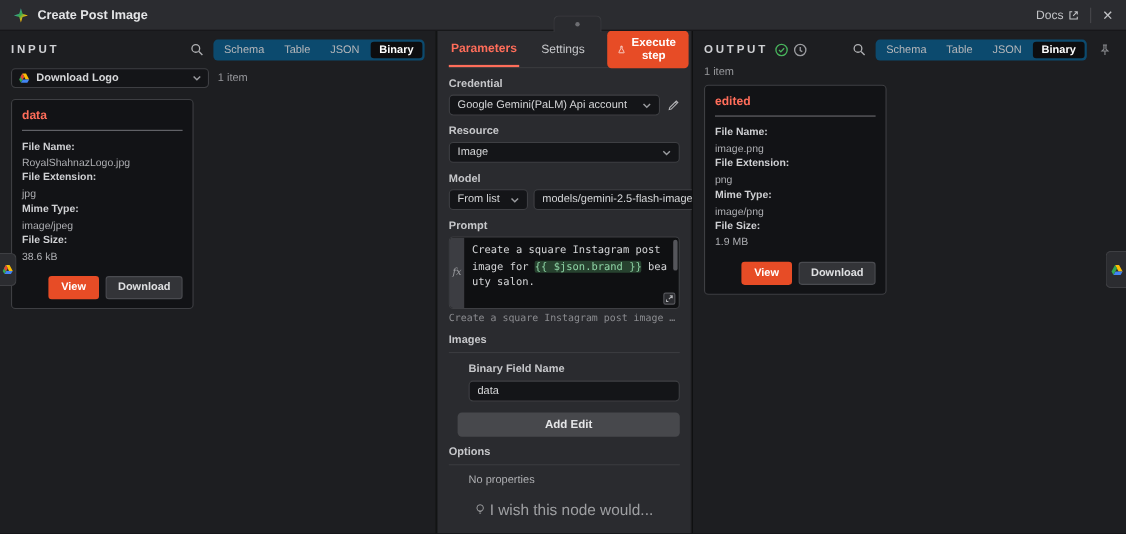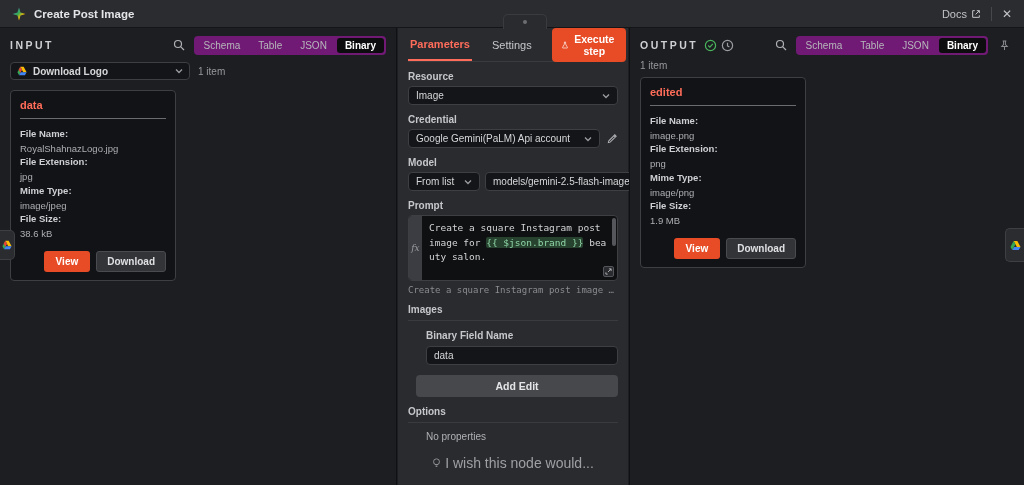--- a/index.html
+++ b/index.html
@@ -25,21 +25,21 @@
   .notch { position:absolute; top:14px; left:503px; width:44px; height:15px; background:#2a2b2f;
            border:1px solid #3a3b3f; border-bottom:none; border-radius:5px 5px 0 0; z-index:31;
            display:flex; align-items:center; justify-content:center; }
   .notch .dot { width:4px; height:4px; border-radius:50%; background:#6d6e72; }
 
   
   .io-head { display:flex; align-items:center; height:22px; gap:6px; }
   .io-title { color:#cfd0d3; font-size:10.5px; font-weight:bold; letter-spacing:2.5px; }
   .io-head .grow { flex:1; }
 
-  .tabgroup { display:flex; background:#701a75; border-radius:4px; padding:2px; gap:2px; }
+  .tabgroup { display:flex; background:#0c4a6e; border-radius:4px; padding:2px; gap:2px; }
   .tab { color:#b6b7ba; font-size:10px; padding:2px 8px; border-radius:3px; cursor:pointer; white-space:nowrap; }
   .tab.active { background:#0d0d0f; color:#ffffff; font-weight:bold; }
 
   .iconbtn { display:flex; align-items:center; justify-content:center; width:18px; height:18px; cursor:pointer; }
 
   .run-row { display:flex; align-items:center; gap:8px; margin-top:6px; }
   .run-select { display:flex; align-items:center; gap:6px; width:180px; height:18px; background:#141518;
                 border:1px solid #3e3f43; border-radius:4px; padding:0 6px; cursor:pointer; }
   .run-select .lbl { color:#d6d7d9; font-size:10px; font-weight:bold; flex:1; white-space:nowrap; overflow:hidden; }
   .muted-count { color:#97989c; font-size:10px; }
@@ -209,41 +209,41 @@
       <span class="grow"></span>
       <button class="btn-exec">
         <svg width="9" height="10" viewBox="0 0 10 12">
           <path d="M4 1 H6 V4.5 L9 10 Q9.5 11 8.5 11 H1.5 Q0.5 11 1 10 L4 4.5 Z" fill="none" stroke="#fff" stroke-width="1.1"></path>
         </svg>
         <span>Execute step</span>
       </button>
     </div>
 
     <div class="fgroup">
-      <div class="flabel">Resource</div>
-      <div class="select">
-        <span class="val">Image</span>
-        <svg width="8" height="6" viewBox="0 0 8 6">
-            <path d="M1 1.5 L4 4.5 L7 1.5" fill="none" stroke="#9b9ca0" stroke-width="1.3"></path>
-          </svg>
-      </div>
-    </div>
-
-    <div class="fgroup">
       <div class="flabel">Credential</div>
       <div class="cred-row">
         <div class="select">
           <span class="val">Google Gemini(PaLM) Api account</span>
           <svg width="8" height="6" viewBox="0 0 8 6">
               <path d="M1 1.5 L4 4.5 L7 1.5" fill="none" stroke="#9b9ca0" stroke-width="1.3"></path>
             </svg>
         </div>
         <svg width="11" height="11" viewBox="0 0 12 12">
           <path d="M1.5 10.5 L2 8.5 L8.5 2 L10 3.5 L3.5 10 Z M7.5 3 L9 4.5" fill="none" stroke="#b0b1b4" stroke-width="1.1"></path>
         </svg>
+      </div>
+    </div>
+
+    <div class="fgroup">
+      <div class="flabel">Resource</div>
+      <div class="select">
+        <span class="val">Image</span>
+        <svg width="8" height="6" viewBox="0 0 8 6">
+            <path d="M1 1.5 L4 4.5 L7 1.5" fill="none" stroke="#9b9ca0" stroke-width="1.3"></path>
+          </svg>
       </div>
     </div>
 
 
     <div class="fgroup">
       <div class="flabel">Model</div>
       <div class="model-row">
         <div class="select model-mode">
           <span class="val">From list</span>
           <svg width="8" height="6" viewBox="0 0 8 6">

